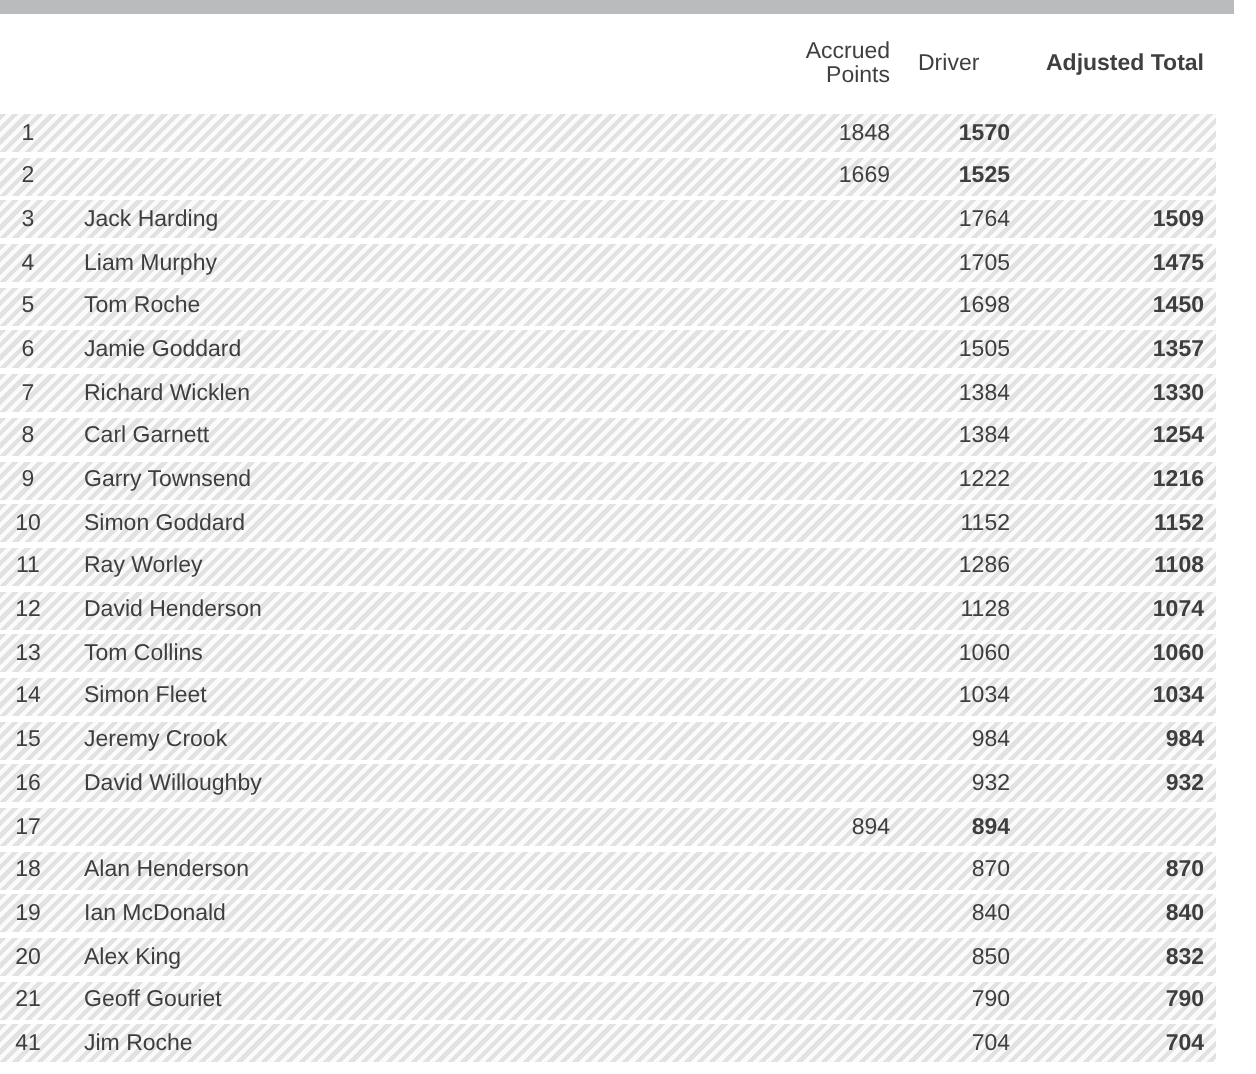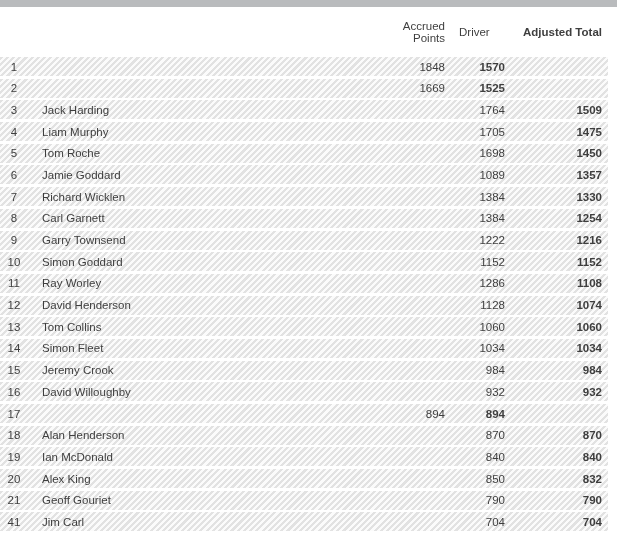--- a/index.html
+++ b/index.html
@@ -94,21 +94,21 @@
         </div>
         <div class="row data">
           <div class="cell rank">5</div>
           <div class="cell driver">Tom Roche</div>
           <div class="cell accrued">1698</div>
           <div class="cell adjusted">1450</div>
         </div>
         <div class="row data">
           <div class="cell rank">6</div>
           <div class="cell driver">Jamie Goddard</div>
-          <div class="cell accrued">1089</div>
+          <div class="cell accrued">1505</div>
           <div class="cell adjusted">1357</div>
         </div>
         <div class="row data">
           <div class="cell rank">7</div>
           <div class="cell driver">Richard Wicklen</div>
           <div class="cell accrued">1384</div>
           <div class="cell adjusted">1330</div>
         </div>
         <div class="row data">
           <div class="cell rank">8</div>
@@ -188,19 +188,19 @@
           <div class="cell adjusted">832</div>
         </div>
         <div class="row data">
           <div class="cell rank">21</div>
           <div class="cell driver">Geoff Gouriet</div>
           <div class="cell accrued">790</div>
           <div class="cell adjusted">790</div>
         </div>
         <div class="row data">
           <div class="cell rank">41</div>
-          <div class="cell driver">Jim Carl</div>
+          <div class="cell driver">Jim Roche</div>
           <div class="cell accrued">704</div>
           <div class="cell adjusted">704</div>
         </div>
       </div>
   </div>
 </div>
 
 </body></html>

